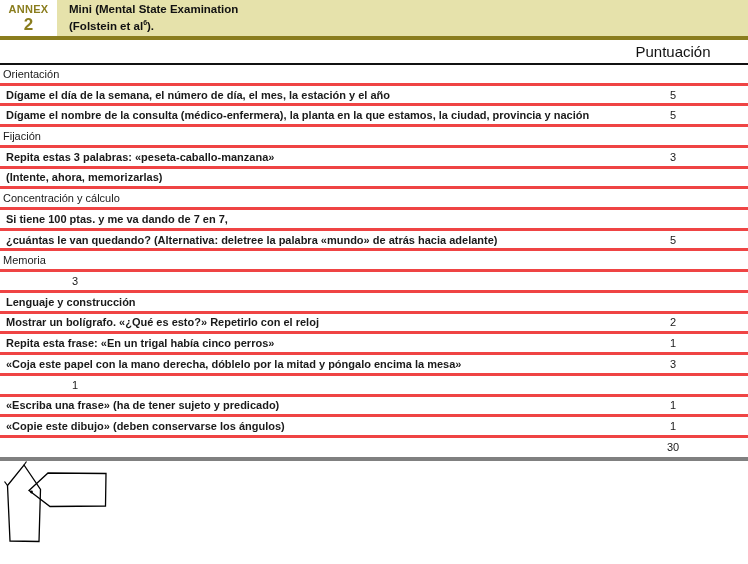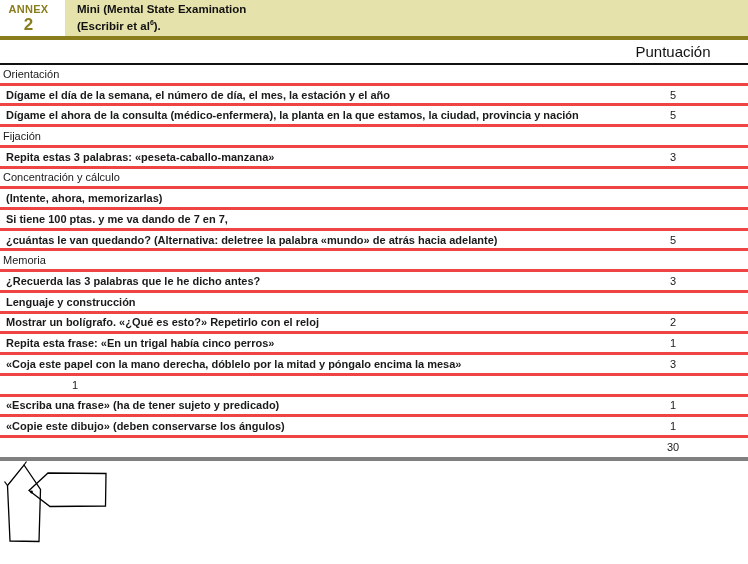--- a/index.html
+++ b/index.html
@@ -28,21 +28,20 @@
     line-height: 1;
   }
   .annex-word { font-weight: bold; font-size: 11px; letter-spacing: 0.3px; }
   .annex-num  { font-weight: bold; font-size: 17px; margin-top: 1px; }
   .banner {
     flex: 1;
     background: #e6e2ab;
     display: flex;
     align-items: center;
     padding-left: 12px;
-    margin-left: 8px;
   }
   .title { font-weight: bold; font-size: 11.5px; line-height: 13.5px; color: #111; }
   .title sup { font-size: 7px; }
   .olive-bar { height: 4px; background: #8a7d1e; }
   
   .score-header {
     height: 25px;
     display: flex;
     align-items: center;
     border-bottom: 2px solid #111;
@@ -93,21 +92,21 @@
 <div class="page">
 
   <header class="header">
     <div class="annex-box">
       <div class="annex-word">ANNEX</div>
       <div class="annex-num">2</div>
     </div>
     <div class="banner">
       <div class="title">
         <div>Mini (Mental State Examination</div>
-        <div><span>(Escribir et al</span><sup>6</sup><span>).</span></div>
+        <div><span>(Folstein et al</span><sup>6</sup><span>).</span></div>
       </div>
     </div>
   </header>
 
   <div class="olive-bar"></div>
 
   <div class="score-header">
     <span class="spacer"></span>
     <span class="score-label">Puntuación</span>
   </div>
@@ -115,53 +114,52 @@
   <div id="rows">
       <div class="row">
         <span class="cell text">Orientación</span>
         <span class="cell score"></span>
       </div>
       <div class="row">
         <span class="cell text indent">Dígame el día de la semana, el número de día, el mes, la estación y el año</span>
         <span class="cell score">5</span>
       </div>
       <div class="row">
-        <span class="cell text indent">Dígame el ahora de la consulta (médico-enfermera), la planta en la que estamos, la ciudad, provincia y nación</span>
+        <span class="cell text indent">Dígame el nombre de la consulta (médico-enfermera), la planta en la que estamos, la ciudad, provincia y nación</span>
         <span class="cell score">5</span>
       </div>
       <div class="row">
         <span class="cell text">Fijación</span>
         <span class="cell score"></span>
       </div>
       <div class="row">
         <span class="cell text indent">Repita estas 3 palabras: «peseta-caballo-manzana»</span>
         <span class="cell score">3</span>
       </div>
       <div class="row">
+        <span class="cell text indent">(Intente, ahora, memorizarlas)</span>
+        <span class="cell score"></span>
+      </div>
+      <div class="row">
         <span class="cell text">Concentración y cálculo</span>
-        <span class="cell score"></span>
-      </div>
-      <div class="row">
-        <span class="cell text indent">(Intente, ahora, memorizarlas)</span>
         <span class="cell score"></span>
       </div>
       <div class="row">
         <span class="cell text indent">Si tiene 100 ptas. y me va dando de 7 en 7,</span>
         <span class="cell score"></span>
       </div>
       <div class="row">
         <span class="cell text indent">¿cuántas le van quedando? (Alternativa: deletree la palabra «mundo» de atrás hacia adelante)</span>
         <span class="cell score">5</span>
       </div>
       <div class="row">
         <span class="cell text">Memoria</span>
         <span class="cell score"></span>
       </div>
       <div class="row">
-        <span class="cell text indent">¿Recuerda las 3 palabras que le he dicho antes?</span>
         <span class="cell score">3</span>
       </div>
       <div class="row">
         <span class="cell text indent">Lenguaje y construcción</span>
         <span class="cell score"></span>
       </div>
       <div class="row">
         <span class="cell text indent">Mostrar un bolígrafo. «¿Qué es esto?» Repetirlo con el reloj</span>
         <span class="cell score">2</span>
       </div>

